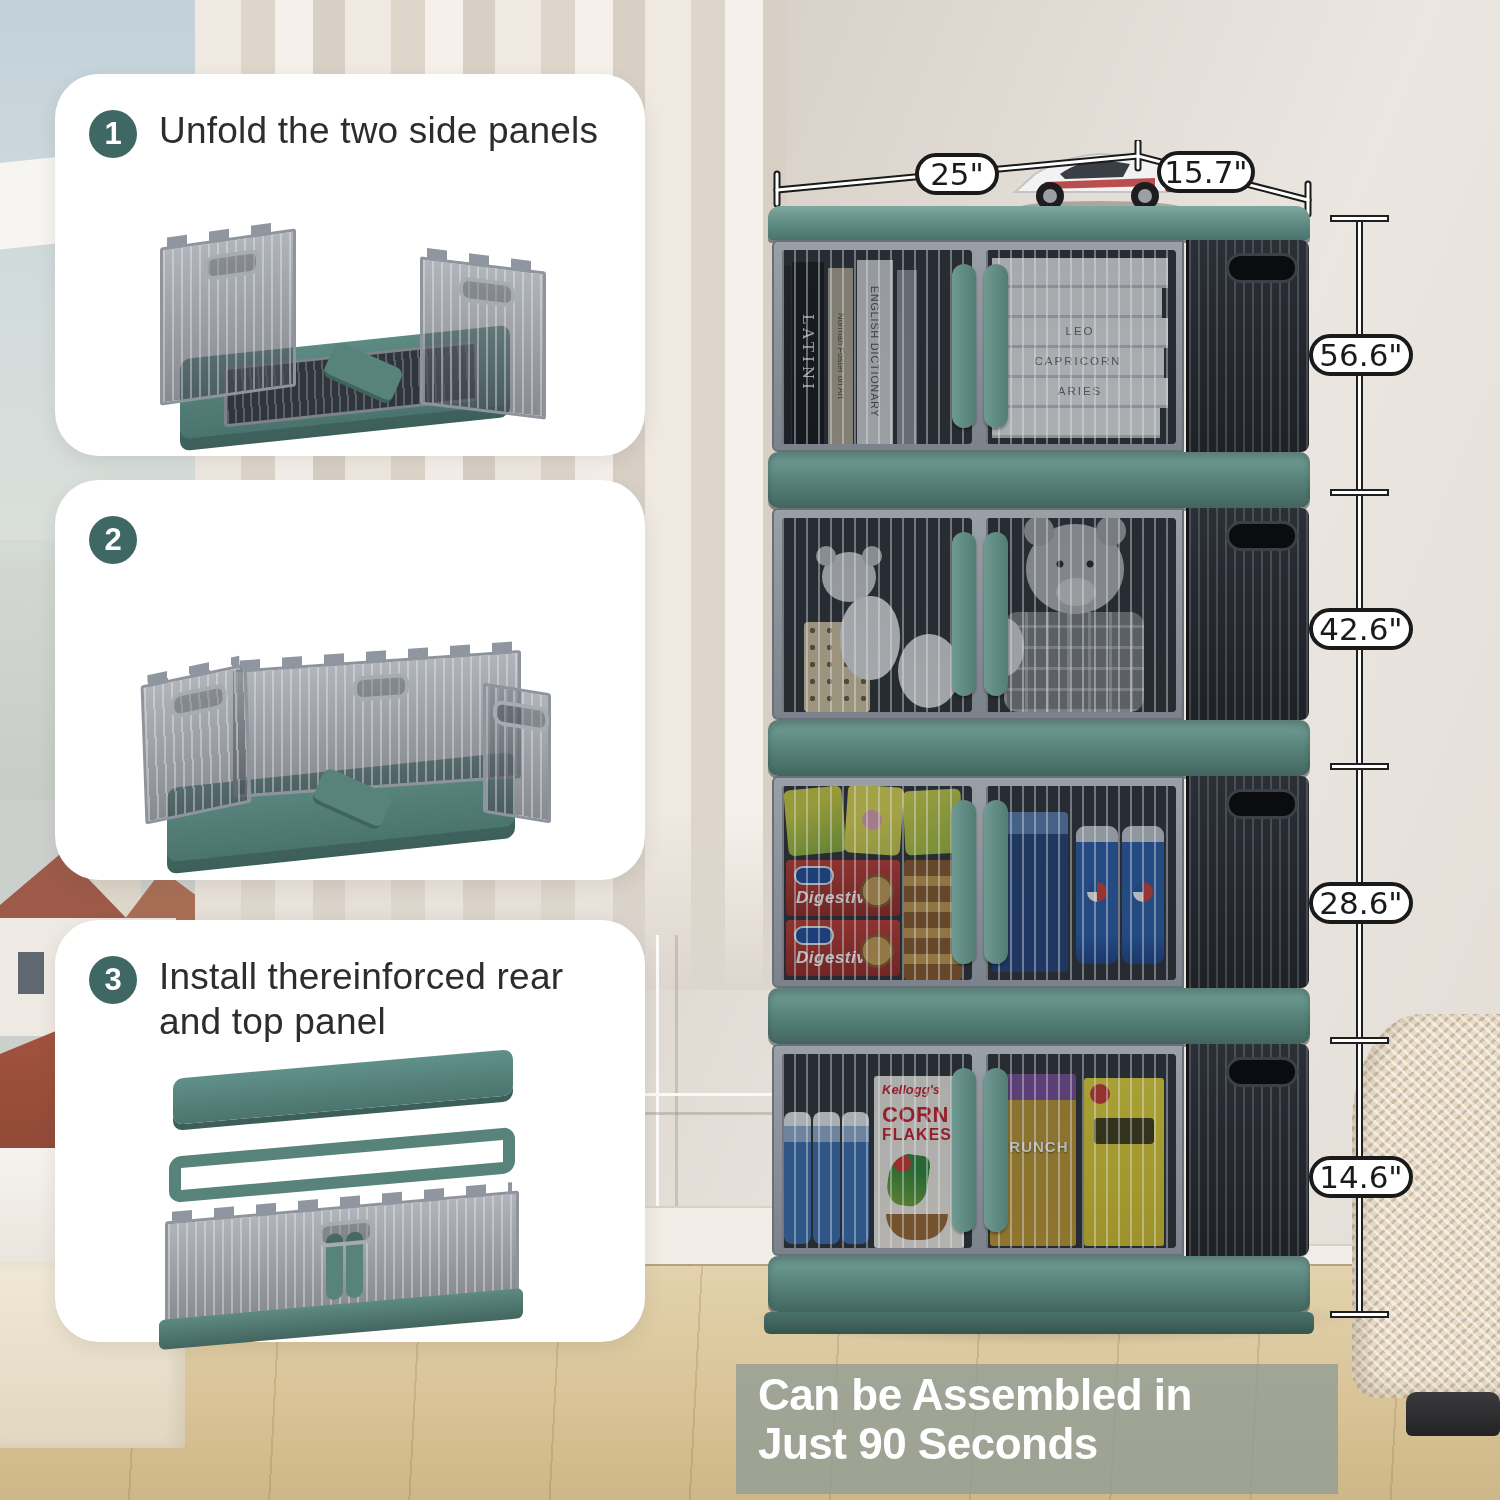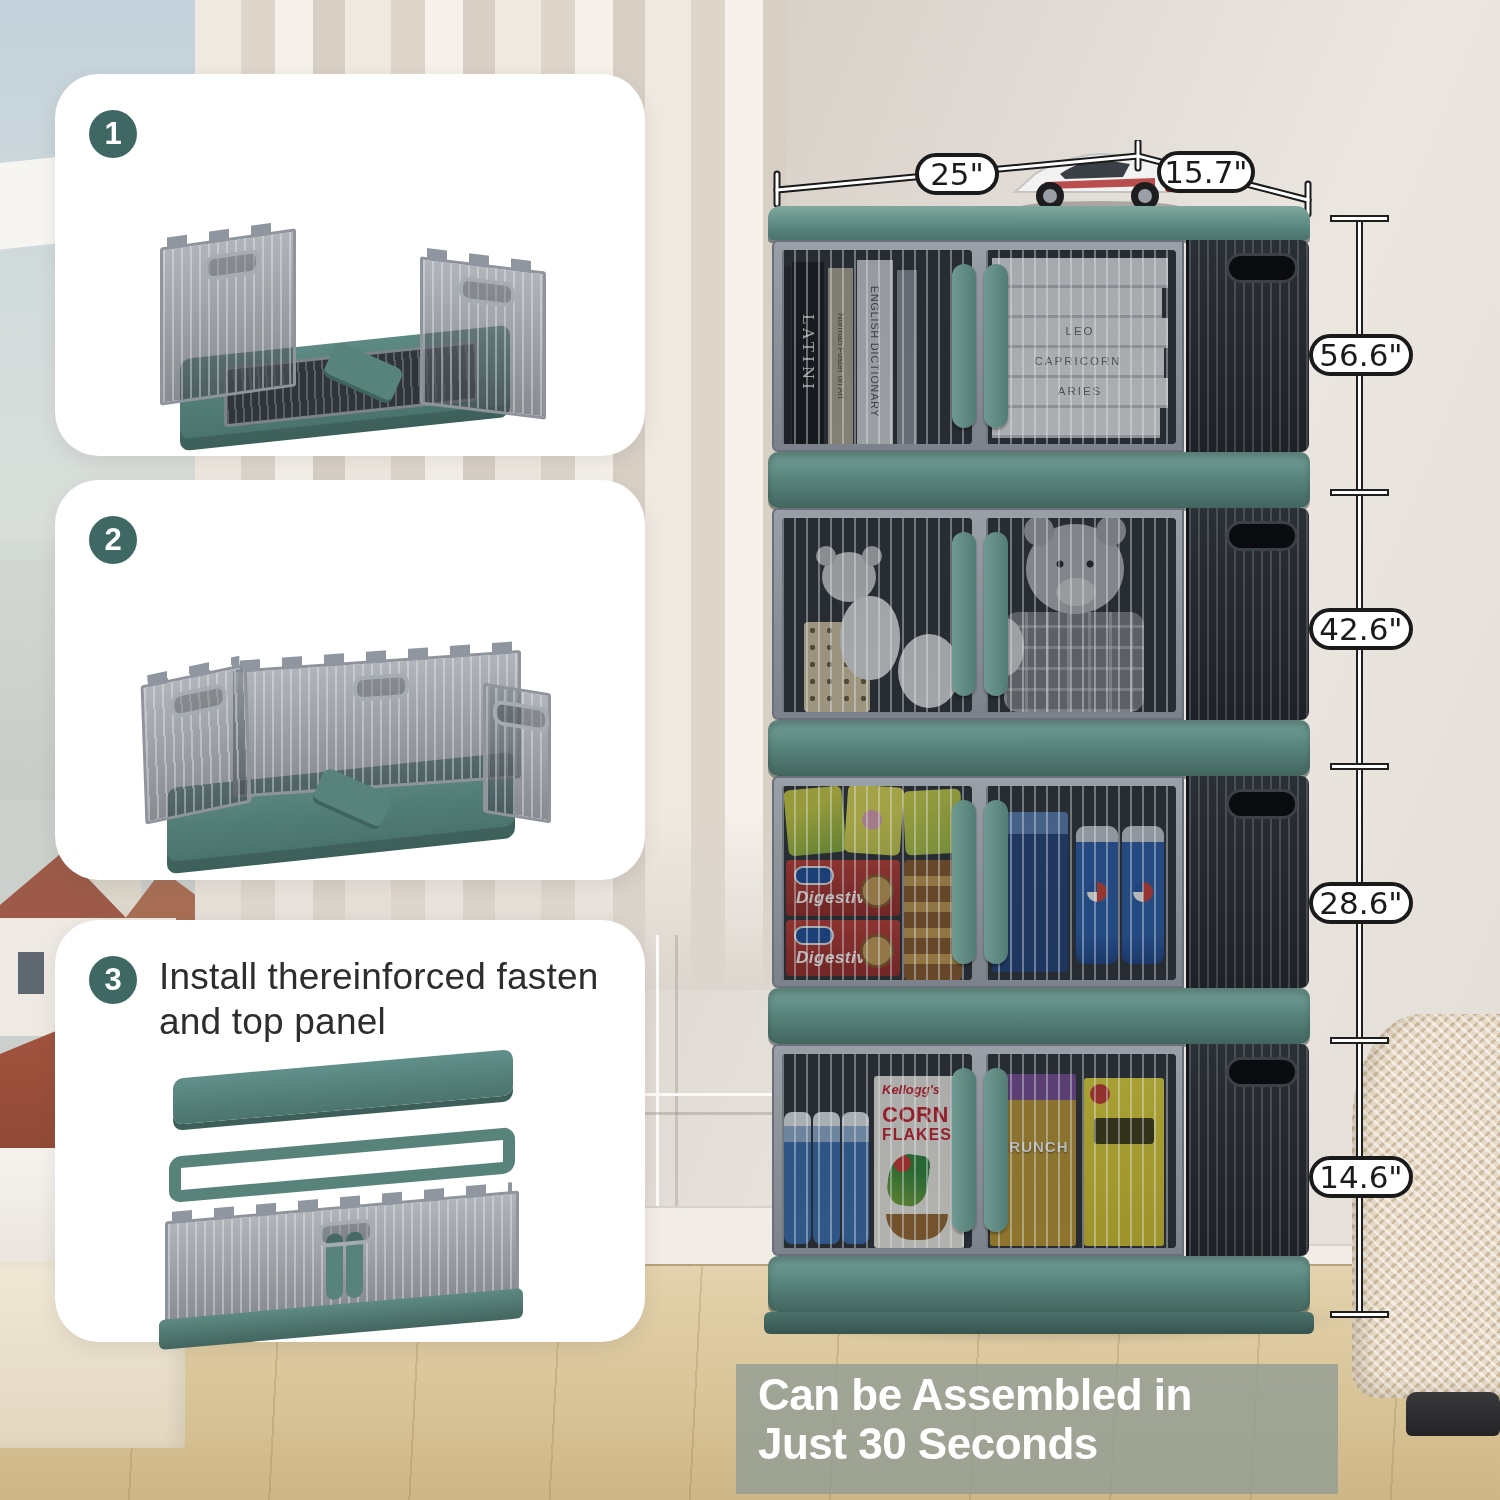--- a/index.html
+++ b/index.html
@@ -204,20 +204,21 @@
   <div class="abs floor"></div>
   <div class="abs sill"></div>
   <div class="abs creambox"></div>
   <div class="abs cabshadow"></div>
   <div class="abs pouf"></div>
   <div class="abs pouffoot"></div>
 
   <div class="abs card card1">
     <div class="step-head">
       <div class="step-num">1</div>
+      <p class="step-text">Unfold the two side panels</p>
     </div>
     <div class="art art1">
       <div class="a-base" style="left:60px;top:118px;width:330px;height:92px;"></div>
       <div class="a-tray" style="left:104px;top:130px;width:248px;height:54px;"></div>
       <div class="a-latch" style="left:206px;top:130px;"></div>
       <div class="smoke-panel" style="left:40px;top:14px;width:130px;height:152px;transform:skewY(-8deg);"></div>
       <div class="smoke-panel" style="left:300px;top:40px;width:120px;height:142px;transform:skewY(7deg);"></div>
     </div>
   </div>
 
@@ -230,21 +231,21 @@
       <div class="smoke-panel" style="left:118px;top:2px;width:282px;height:122px;transform:skewY(-4deg);"></div>
       <div class="smoke-panel" style="left:28px;top:16px;width:100px;height:134px;transform:skewY(-10deg) rotate(-2deg);"></div>
       <div class="smoke-panel noteeth" style="left:368px;top:30px;width:62px;height:124px;transform:skewY(9deg);"></div>
       <div class="a-latch" style="left:200px;top:122px;"></div>
     </div>
   </div>
 
   <div class="abs card card3">
     <div class="step-head">
       <div class="step-num">3</div>
-      <p class="step-text">Install thereinforced fasten and top panel</p>
+      <p class="step-text">Install thereinforced rear and top panel</p>
     </div>
     <div class="art art3">
       <div class="a-lid"></div>
       <div class="a-bezel"></div>
       <div class="smoke-panel" style="left:50px;top:142px;width:348px;height:100px;transform:skewY(-5deg);">
         <span class="mini-handle" style="left:158px;"></span>
         <span class="mini-handle" style="left:178px;"></span>
       </div>
       <div class="a-box3-base"></div>
     </div>
@@ -415,16 +416,16 @@
   <div class="abs tick" style="top:765px;"></div>
   <div class="abs tick" style="top:1039px;"></div>
   <div class="abs tick" style="top:1313px;"></div>
   <div class="dim-badge" style="left:1309px;top:334px;width:104px;height:42px;">56.6"</div>
   <div class="dim-badge" style="left:1309px;top:608px;width:104px;height:42px;">42.6"</div>
   <div class="dim-badge" style="left:1309px;top:882px;width:104px;height:42px;">28.6"</div>
   <div class="dim-badge" style="left:1309px;top:1156px;width:104px;height:42px;">14.6"</div>
 
   <div class="abs caption">
     <div>Can be Assembled in</div>
-    <div>Just 30 Seconds</div>
+    <div>Just 90 Seconds</div>
   </div>
 
 </div>
 
 </body></html>

